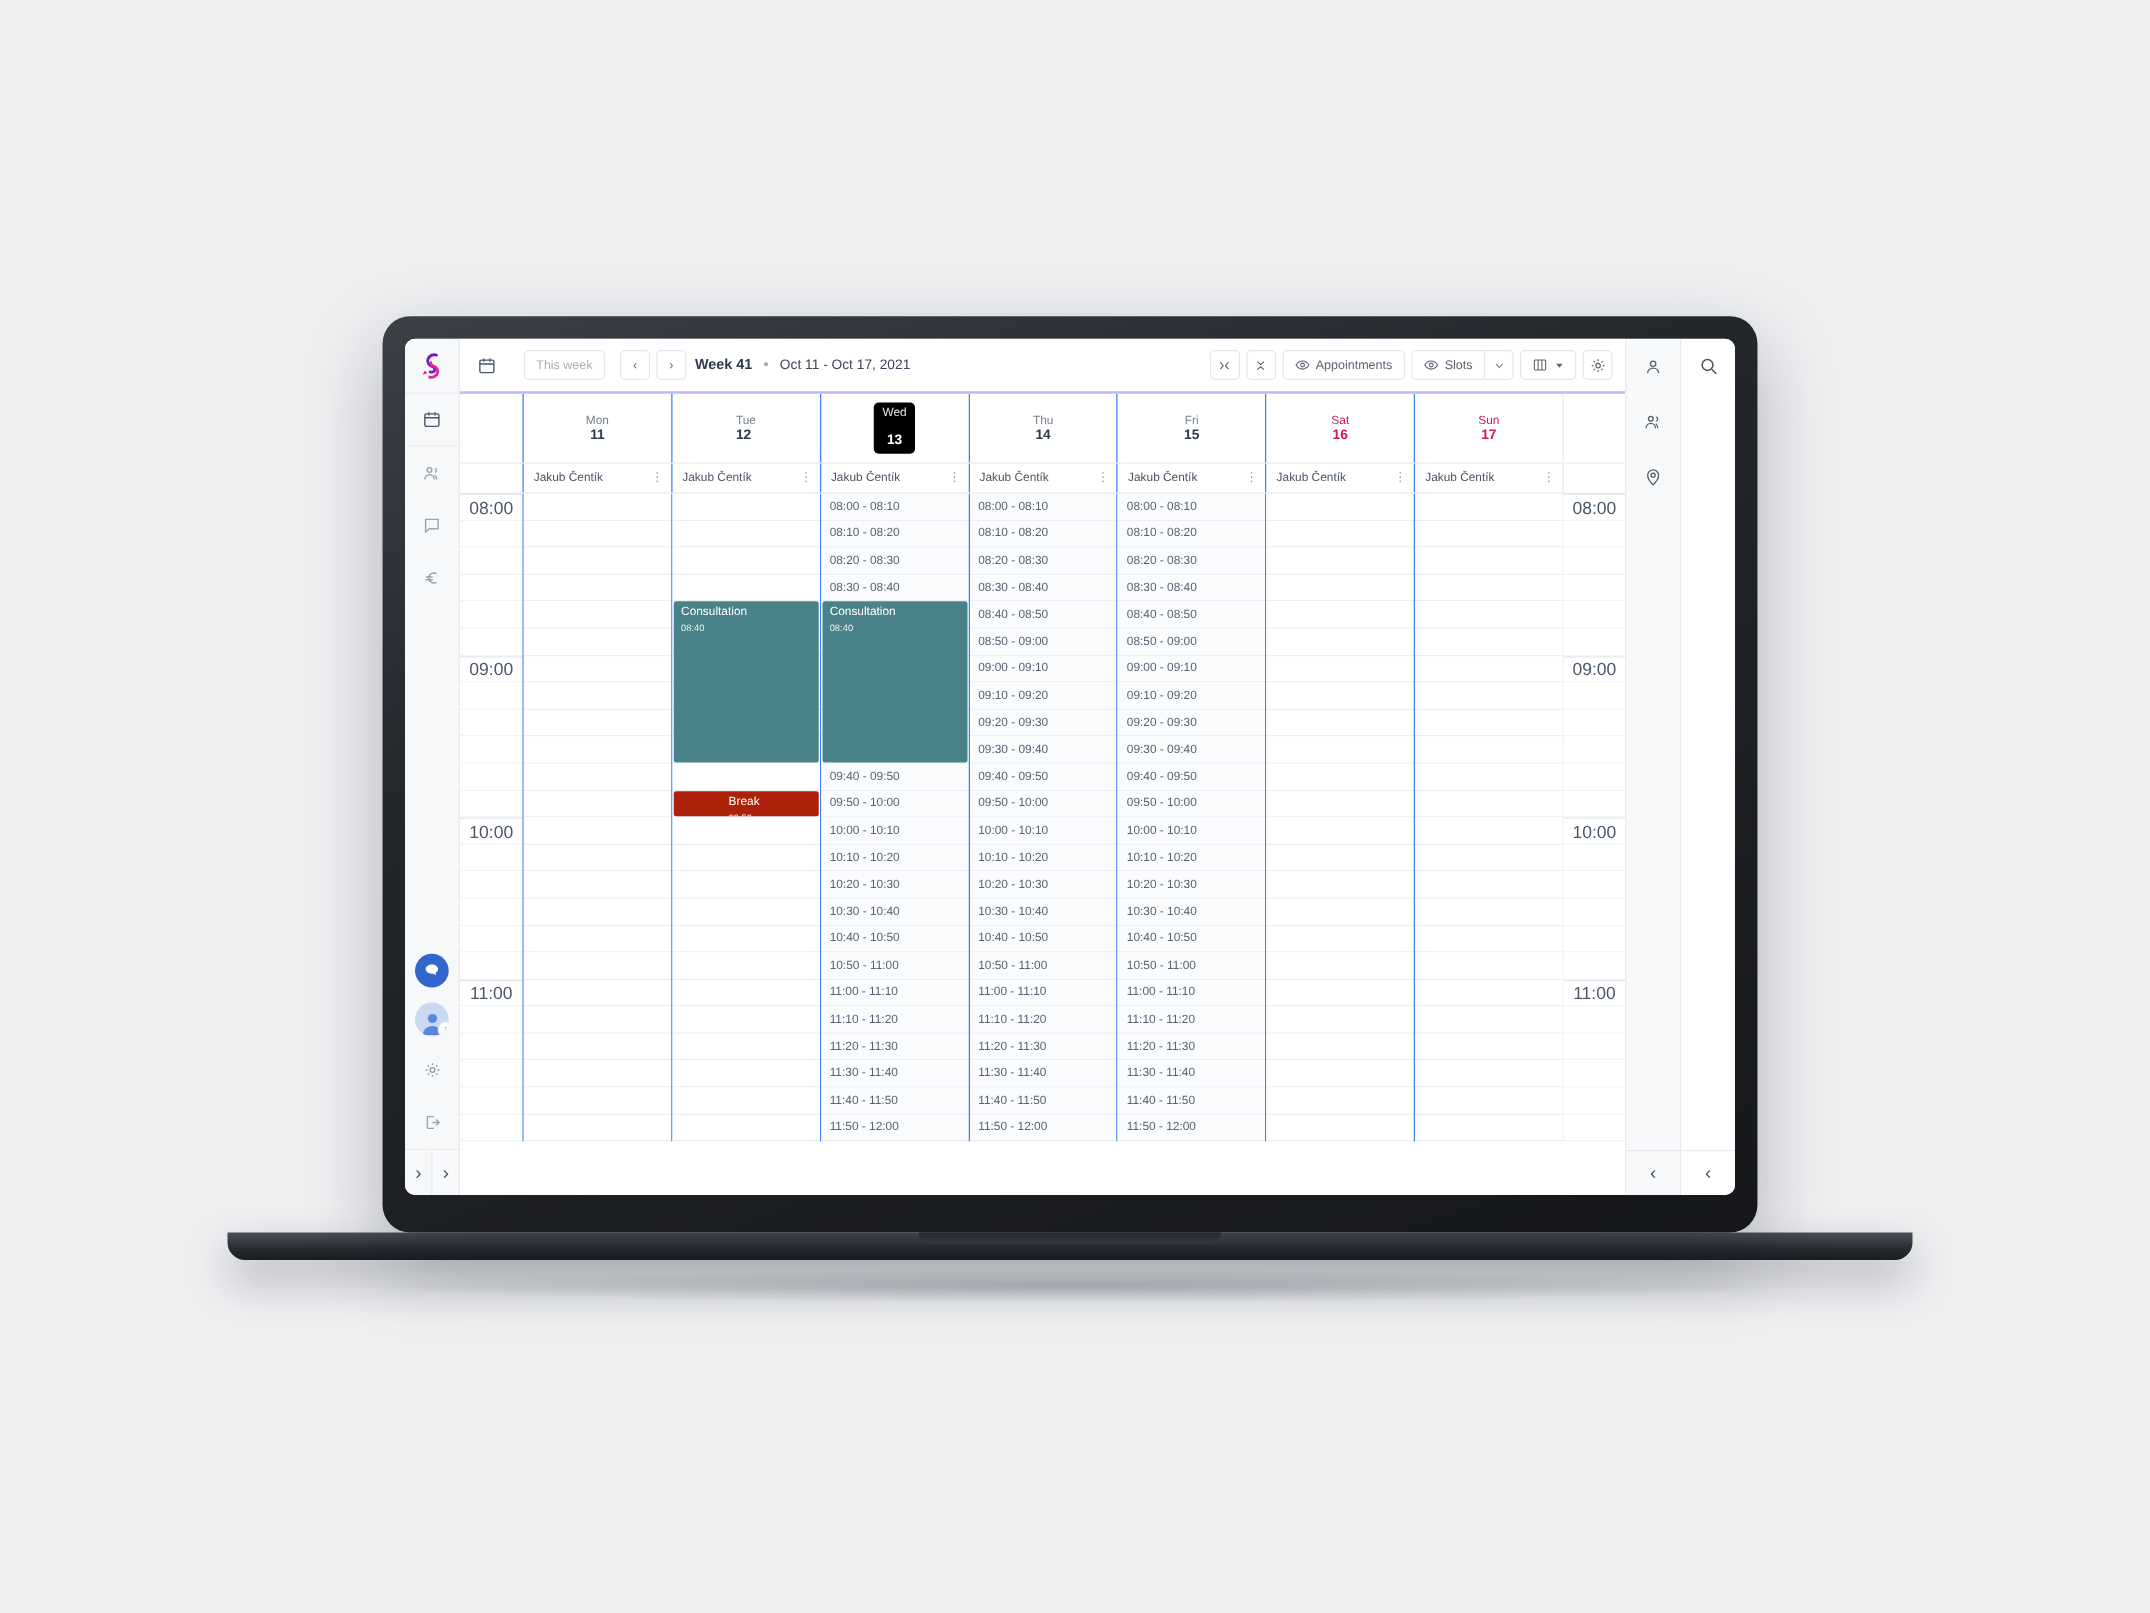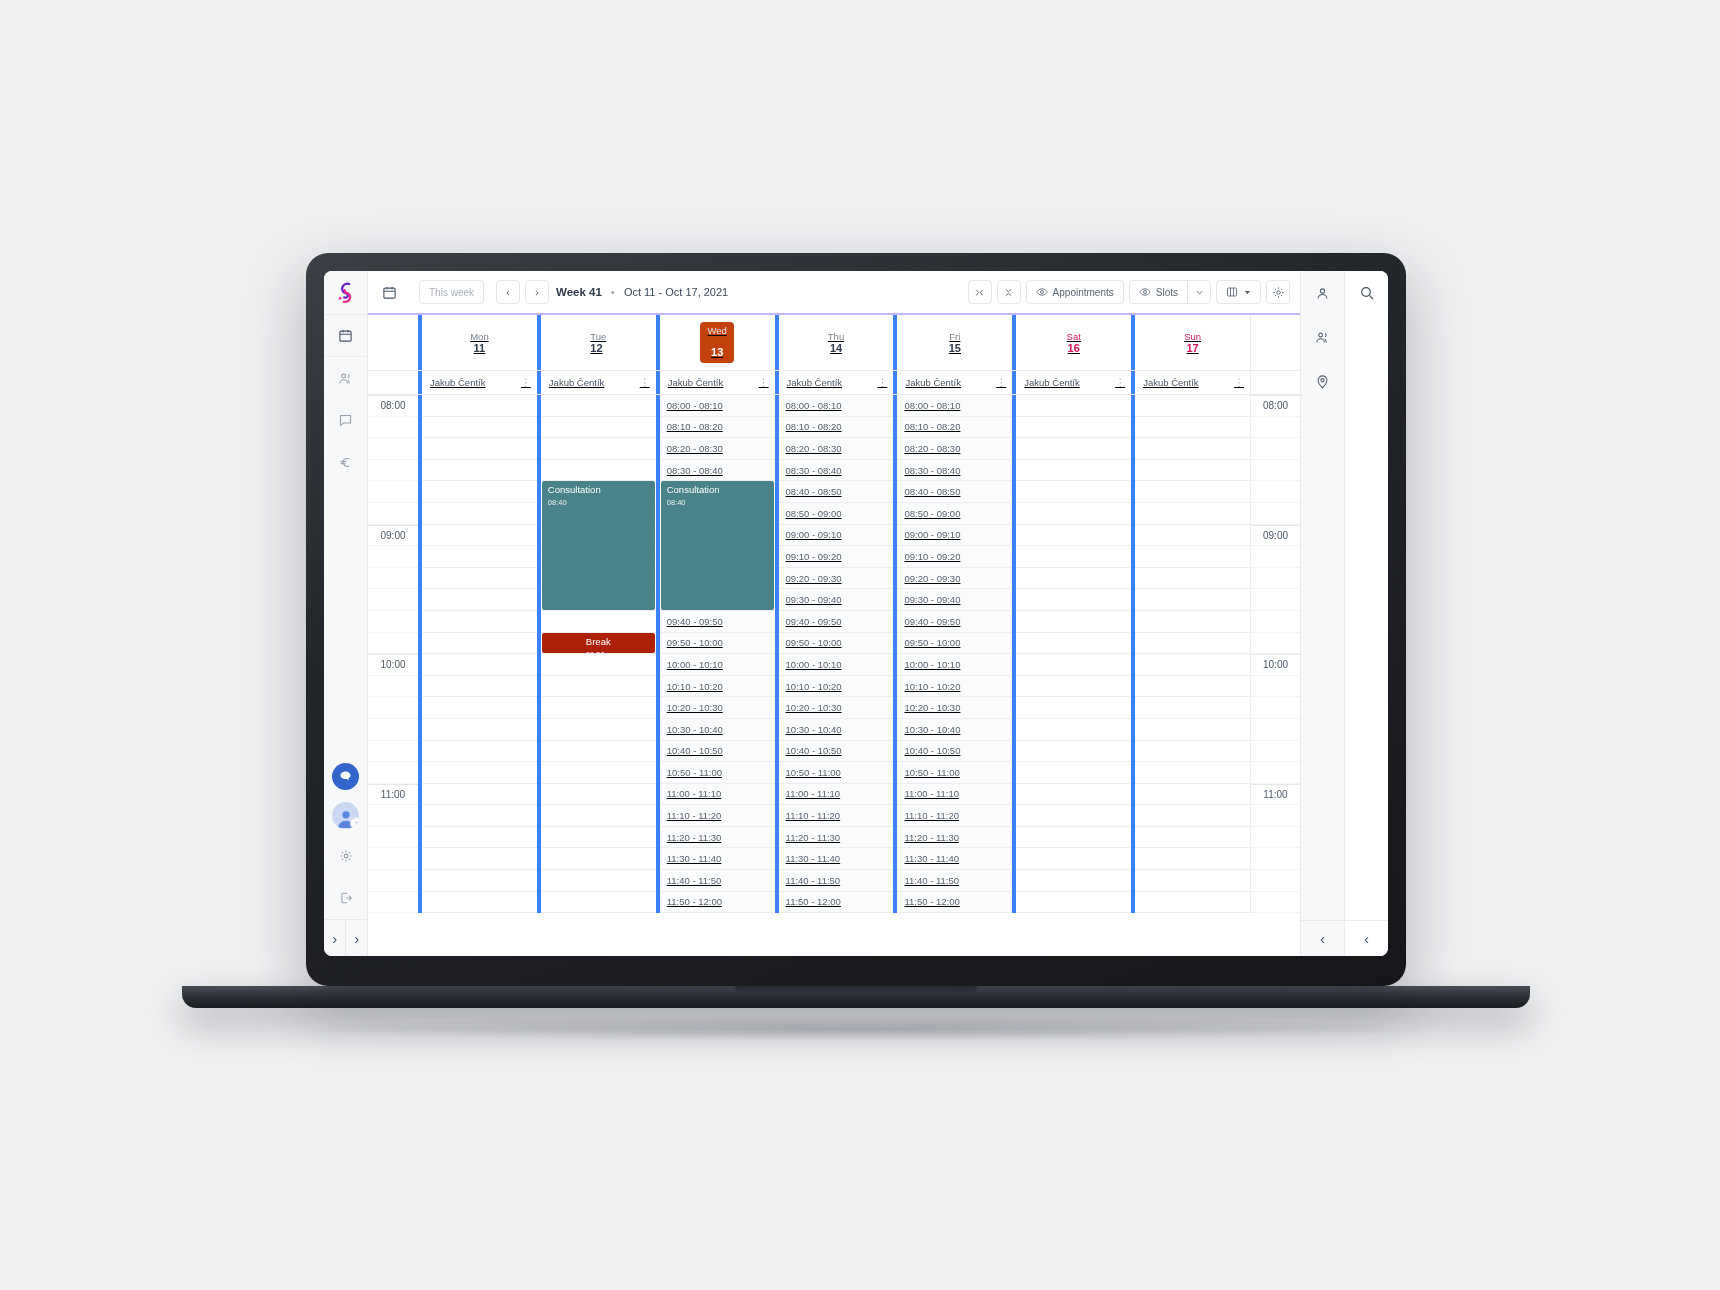--- a/index.html
+++ b/index.html
@@ -128,29 +128,29 @@
   .segment { display:flex;justify-content:flex-end; }
   .segment .btn { border-radius:0; border-right-width:0; }
   .segment .btn:first-child { border-radius:4px 0 0 4px; }
   .segment .btn:last-child { border-radius:0 4px 4px 0; border-right-width:1px; }
   .eye { display:inline-block; margin-right:5px; }
 
   
   .cal { flex: 1 1 auto; display:flex; flex-direction:column; overflow:hidden; }
   .cal-row { display:flex; }
   .col-gutter { flex: 0 0 50px; }
-  .col-day { flex: 1 1 0; min-width:0; border-left: 4px solid #3b82f6; text-decoration: underline; }
+  .col-day { flex: 1 1 0; min-width:0; border-left: 1px solid #3b82f6; }
 
   .hdr-row { height: 56px; border-bottom:1px solid #e9eaee; }
   .hdr-cell { display:flex; flex-direction:column; align-items:center; justify-content:center; height:100%; }
   .dow { font-size: 9.5px; color:#77828f; margin-bottom:1px; }
   .dnum { font-size: 11px; font-weight: bold; color:#2f3a4a; line-height:1.05; }
   .hdr-cell.weekend .dow, .hdr-cell.weekend .dnum { color: #d3165c; }
   .hdr-cell.today .todaybox {
-    background:#c2410c; border-radius:4px; padding: 3px 7px 4px;
+    background:#000000; border-radius:4px; padding: 3px 7px 4px;
     display:flex; flex-direction:column; align-items:center;gap:10px;
   }
   .hdr-cell.today .dow { color:#e4e8ee; }
   .hdr-cell.today .dnum { color:#ffffff; }
 
   .res-row { height: 24px; border-bottom:1px solid #e9eaee; background:#fff; }
   .res-cell {
     height:100%; display:flex; align-items:center;
     padding: 0 6px 0 8px; font-size: 9.5px; color:#4a5565;
   }
@@ -163,21 +163,21 @@
     border-bottom: 1px solid #eceef1;
     display:flex; align-items:center;
     padding-left: 7px;
     font-size: 9.5px; color:#58636f;
     background: #fafbfc;
   }
   .slot.empty { background:#fff; }
   .gut-slot {
     height: 21.6px; border-bottom: 1px solid #f3f4f6;
     display:flex; align-items:center; justify-content:center;
-    font-size: 10px; color:#4c586a; background:#fff;
+    font-size: 14px; color:#4c586a; background:#fff;
   }
   .gut-slot.hour { border-top:1px solid #e4e6ea; }
 
   .event {
     position: absolute; left: 1px; right: 1px;
     border-radius: 2px;
     color:#fff; padding: 4px 6px;
     overflow:hidden;
   }
   .event .etitle { font-size: 9.5px; line-height: 1.15; }

